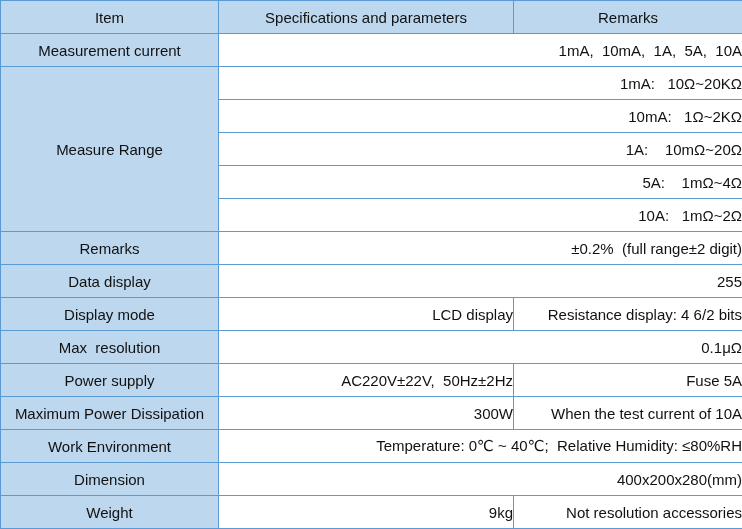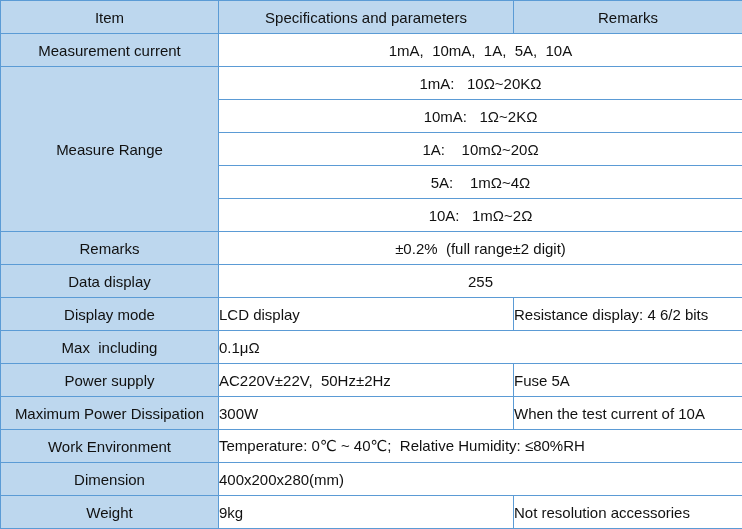--- a/index.html
+++ b/index.html
@@ -26,25 +26,25 @@
     white-space: pre-wrap;
     vertical-align: middle;
   }
   th.head, th.item {
     background: #bdd7ee;
     font-weight: normal;
     text-align: center;
     margin-top: 14px;
   }
   td.left {
-    text-align: center;
+    text-align: right;
     padding-left: 5px;
   }
   td.center {
-    text-align: left;
+    text-align: right;
   }
 </style>
 </head>
 <body>
 
 <div class="table-wrap">
   <table class="spec-table">
     <colgroup>
       <col style="width:218px">
       <col style="width:295px">
@@ -90,21 +90,21 @@
         <td class="left" colspan="2">255</td>
       </tr>
 
       <tr>
         <th class="item">Display mode</th>
         <td class="center">LCD display</td>
         <td class="center">Resistance display: 4 6/2 bits</td>
       </tr>
 
       <tr>
-        <th class="item">Max  including</th>
+        <th class="item">Max  resolution</th>
         <td class="center" colspan="2">0.1μΩ</td>
       </tr>
 
       <tr>
         <th class="item">Power supply</th>
         <td class="center">AC220V±22V,  50Hz±2Hz</td>
         <td class="center">Fuse 5A</td>
       </tr>
 
       <tr>

